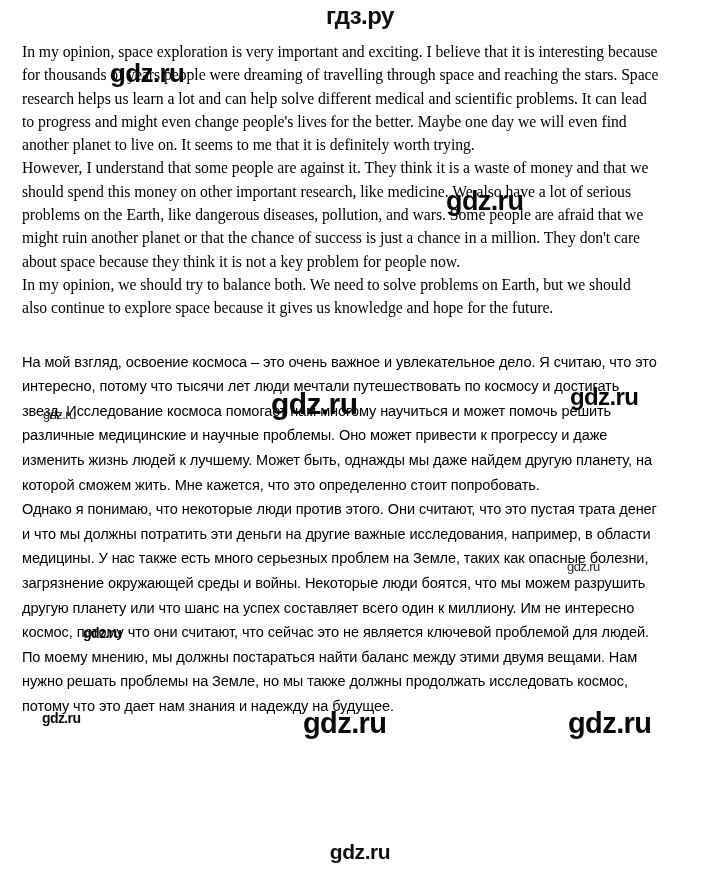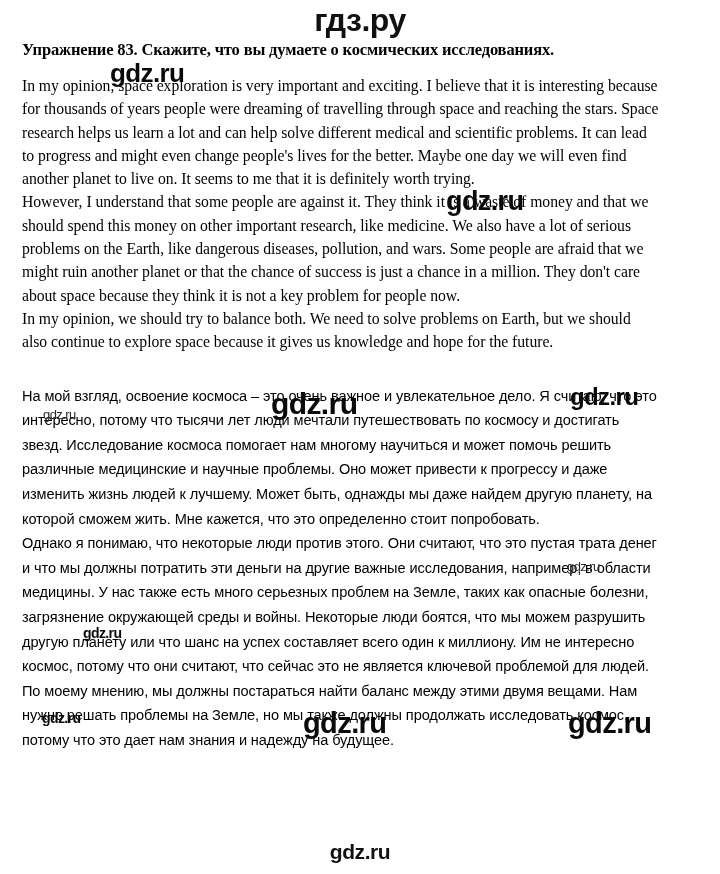--- a/index.html
+++ b/index.html
@@ -26,21 +26,21 @@
 
   
   .top-logo {
     position: absolute;
     left: 0;
     top: 2px;
     width: 720px;
     text-align: center;
     font-family: "Liberation Sans", "DejaVu Sans", sans-serif;
     font-weight: bold;
-    font-size: 32px;
+    font-size: 24px;
     letter-spacing: -0.5px;
     color: #111111;
     z-index: 5;
   }
 
   
   .content {
     position: absolute;
     left: 22px;
     top: 40px;
@@ -117,21 +117,20 @@
 </style>
 </head>
 <body>
 
 <div class="page">
 
   <div class="top-logo">гдз.ру</div>
 
   <div class="content">
 
-    <h1 class="exercise-title">Упражнение 83. Скажите, что вы думаете о космических исследованиях.</h1>
 
     <div class="answer-en">
       <p>In my opinion, space exploration is very important and exciting. I believe that it is interesting because for thousands of years people were dreaming of travelling through space and reaching the stars. Space research helps us learn a lot and can help solve different medical and scientific problems. It can lead to progress and might even change people's lives for the better. Maybe one day we will even find another planet to live on. It seems to me that it is definitely worth trying.</p>
       <p>However, I understand that some people are against it. They think it is a waste of money and that we should spend this money on other important research, like medicine. We also have a lot of serious problems on the Earth, like dangerous diseases, pollution, and wars. Some people are afraid that we might ruin another planet or that the chance of success is just a chance in a million. They don't care about space because they think it is not a key problem for people now.</p>
       <p>In my opinion, we should try to balance both. We need to solve problems on Earth, but we should also continue to explore space because it gives us knowledge and hope for the future.</p>
     </div>
 
     <div class="gap"></div>
 
     <div class="answer-ru">

